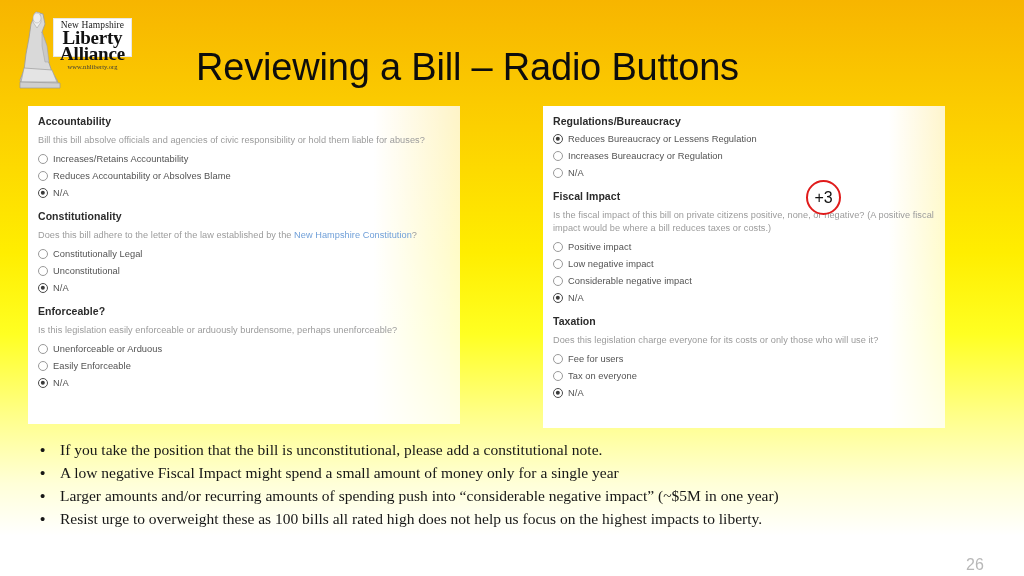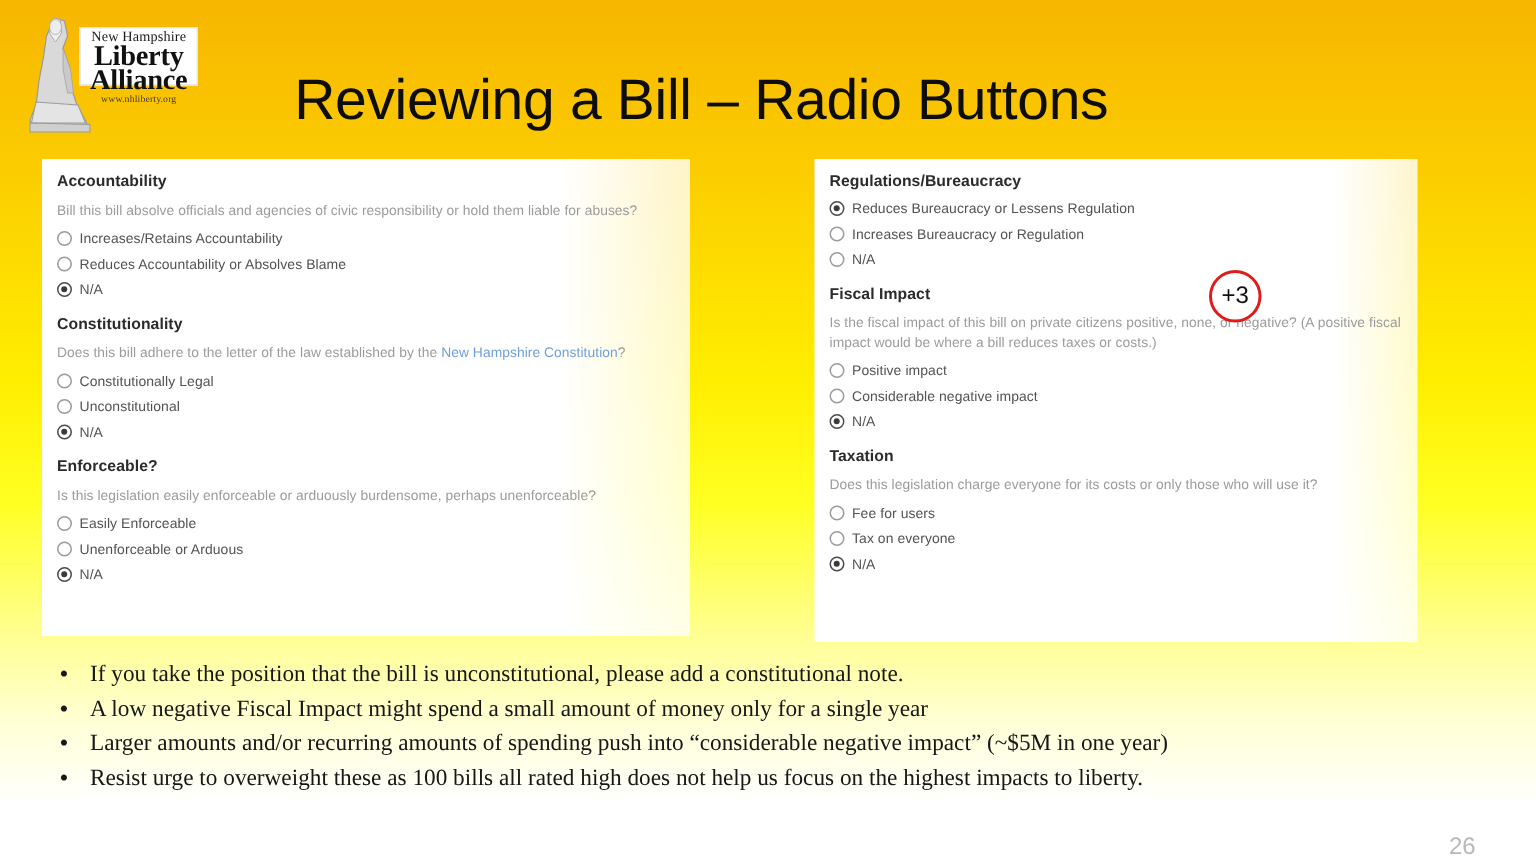--- a/index.html
+++ b/index.html
@@ -293,25 +293,25 @@
         <div class="opt">
           <span class="radio checked"></span>
           <span class="opt-label">N/A</span>
         </div>
       </div>
       <div class="fgroup">
         <div class="f-title">Enforceable?</div>
         <div class="f-desc"><span>Is this legislation easily enforceable or arduously burdensome, perhaps unenforceable?</span></div>
         <div class="opt">
           <span class="radio"></span>
+          <span class="opt-label">Unenforceable or Arduous</span>
+        </div>
+        <div class="opt">
+          <span class="radio"></span>
           <span class="opt-label">Easily Enforceable</span>
-        </div>
-        <div class="opt">
-          <span class="radio"></span>
-          <span class="opt-label">Unenforceable or Arduous</span>
         </div>
         <div class="opt">
           <span class="radio checked"></span>
           <span class="opt-label">N/A</span>
         </div>
       </div>
     </div>
 
   <div id="panel-right" class="panel">
       <div class="fgroup">
@@ -328,20 +328,24 @@
           <span class="radio"></span>
           <span class="opt-label">N/A</span>
         </div>
       </div>
       <div class="fgroup">
         <div class="f-title">Fiscal Impact</div>
         <div class="f-desc"><span>Is the fiscal impact of this bill on private citizens positive, none, or negative? (A positive fiscal impact would be where a bill reduces taxes or costs.)</span></div>
         <div class="opt">
           <span class="radio"></span>
           <span class="opt-label">Positive impact</span>
+        </div>
+        <div class="opt">
+          <span class="radio"></span>
+          <span class="opt-label">Low negative impact</span>
         </div>
         <div class="opt">
           <span class="radio"></span>
           <span class="opt-label">Considerable negative impact</span>
         </div>
         <div class="opt">
           <span class="radio checked"></span>
           <span class="opt-label">N/A</span>
         </div>
       </div>

